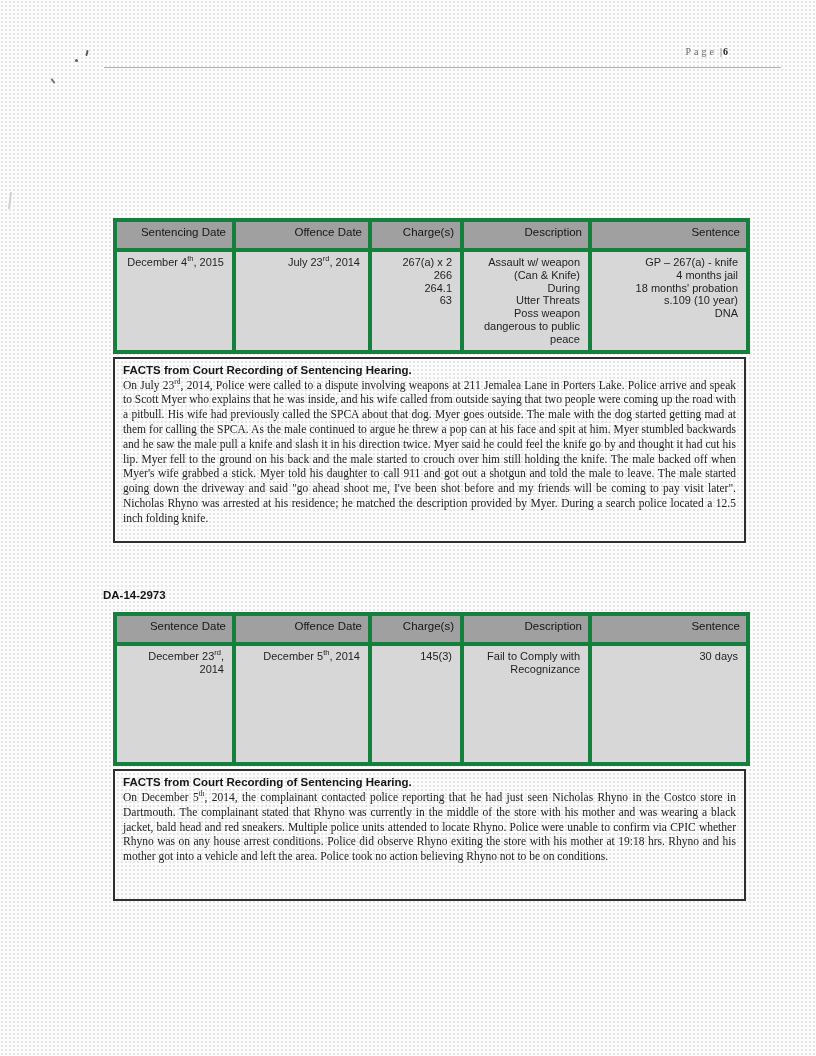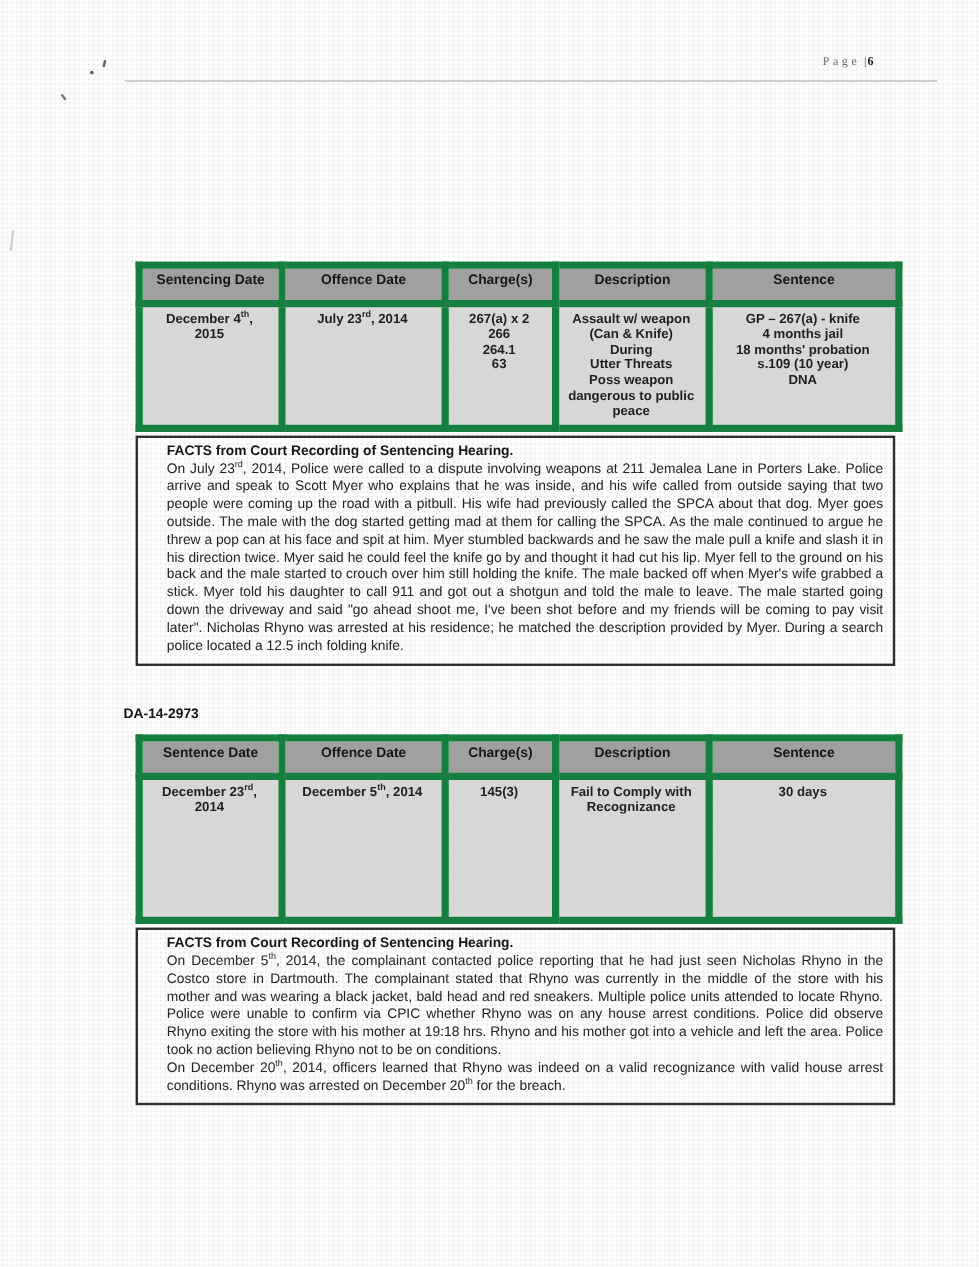--- a/index.html
+++ b/index.html
@@ -36,43 +36,43 @@
   
   .case{position:absolute;left:103px;width:660px;}
   #case-1{top:218px;}
   #case-2{top:589px;}
   .case-label{font-size:11.5px;font-weight:bold;color:#141414;margin:0 0 11px 0;}
 
   table.s-table{
     margin-left:10px;width:633px;border-collapse:collapse;table-layout:fixed;
   }
   .s-table th,.s-table td{
-    border:6px solid #15803d;vertical-align:top;text-align:center;
-    font-weight:bold;overflow:hidden;
+    border:4px solid #15803d;vertical-align:top;text-align:right;
+    font-weight:normal;overflow:hidden;
   }
   .s-table th{
     background:#a0a0a0;color:#161616;font-size:11.5px;
     padding:4px 6px 8px 6px;height:14px;
   }
   .s-table td{
     background:#d7d7d7;font-size:11px;line-height:12.8px;
     padding:4px 8px 4px 6px;
   }
   #case-1 tr.data-row{height:93px;border-radius:18px;}
   #case-2 tr.data-row{height:120px;margin-top:44px;}
   .cell-line{margin:0;}
 
   .facts{
     margin-left:10px;margin-top:3px;width:633px;box-sizing:border-box;
-    border:2px solid #2f2f2f;padding:4px 8px 7px 24px;
+    border:2px solid #2f2f2f;padding:4px 8px 7px 8px;
   }
   #case-1 .facts{min-height:186px;}
   #case-2 .facts{min-height:132px;}
   .facts-title{font-size:11.5px;font-weight:bold;line-height:15px;color:#161616;}
-  .facts p{margin:0;font-size:11.5px;line-height:14.8px;text-align:justify;color:#232323;}
+  .facts p{margin:0;font-size:11.5px;line-height:14.8px;text-align:justify;color:#232323;font-family:Liberation Serif, serif;}
 
   sup{font-size:7.5px;line-height:0;vertical-align:super;}
 </style>
 </head>
 <body>
 
 <div class="page-header"><span>Page</span><span class="pipe">|</span><span class="num">6</span></div>
 <div class="header-rule"></div>
 
 <div class="speck apos"></div>
@@ -165,15 +165,14 @@
         <td>
           <div class="cell-line">30 days</div>
         </td>
       </tr>
     </tbody>
   </table>
 
   <div class="facts">
     <div class="facts-title">FACTS from Court Recording of Sentencing Hearing.</div>
     <p>On December 5<sup>th</sup>, 2014, the complainant contacted police reporting that he had just seen Nicholas Rhyno in the Costco store in Dartmouth. The complainant stated that Rhyno was currently in the middle of the store with his mother and was wearing a black jacket, bald head and red sneakers. Multiple police units attended to locate Rhyno. Police were unable to confirm via CPIC whether Rhyno was on any house arrest conditions. Police did observe Rhyno exiting the store with his mother at 19:18 hrs. Rhyno and his mother got into a vehicle and left the area. Police took no action believing Rhyno not to be on conditions.</p>
-    <p>On December 20<sup>th</sup>, 2014, officers learned that Rhyno was indeed on a valid recognizance with valid house arrest conditions. Rhyno was arrested on December 20<sup>th</sup> for the breach.</p>
   </div>
 </div>
 
 </body></html>

